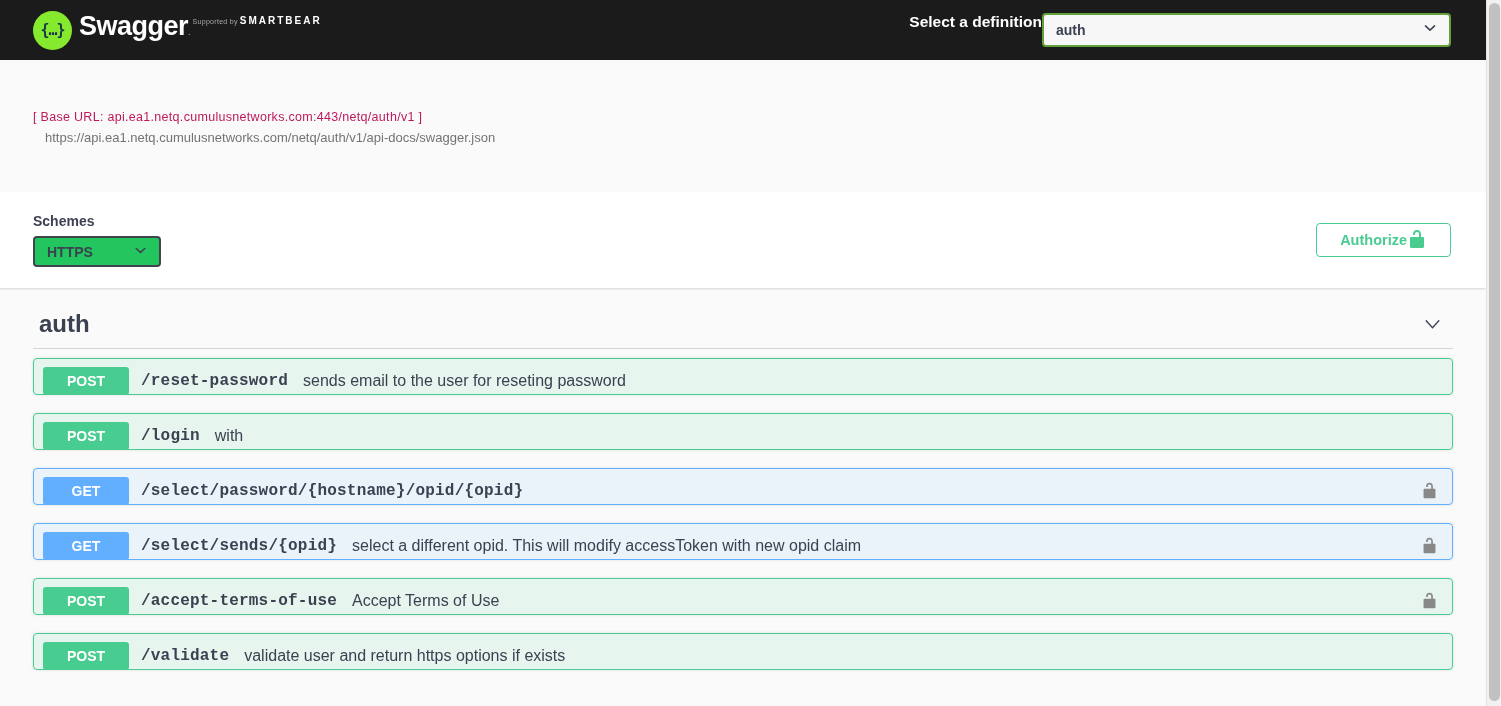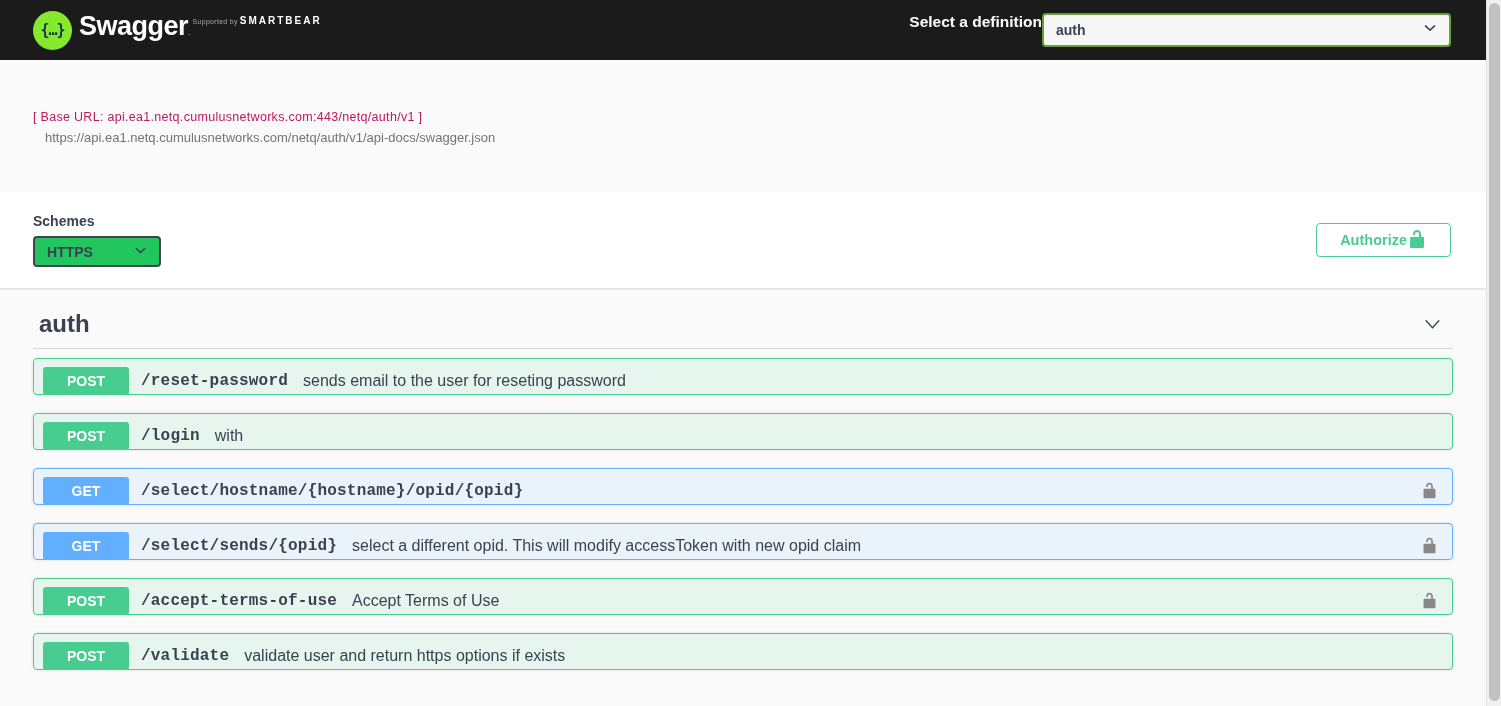--- a/index.html
+++ b/index.html
@@ -202,21 +202,21 @@
       </div>
 
       <div class="opblock post">
         <span class="method-badge">POST</span>
         <span class="op-path">/login</span>
         <span class="op-summary">with</span>
       </div>
 
       <div class="opblock get">
         <span class="method-badge">GET</span>
-        <span class="op-path">/select/hostname/{hostname}/opid/{opid}</span>
+        <span class="op-path">/select/password/{hostname}/opid/{opid}</span>
         <span class="op-lock">
           <svg width="17" height="17" viewBox="0 0 20 20" fill="#888888">
               <path d="M15.8 8H14V5.6C14 2.703 12.665 1 10 1 7.334 1 6 2.703 6 5.6V6h2v-.801C8 3.754 8.797 3 10 3c1.203 0 2 .754 2 2.199V8H4.2C3.537 8 3 8.537 3 9.2v8.6c0 .662.537 1.199 1.2 1.199h11.6c.663 0 1.2-.537 1.2-1.199V9.2C17 8.537 16.463 8 15.8 8z"></path>
             </svg>
         </span>
       </div>
 
       <div class="opblock get">
         <span class="method-badge">GET</span>
         <span class="op-path">/select/sends/{opid}</span>

